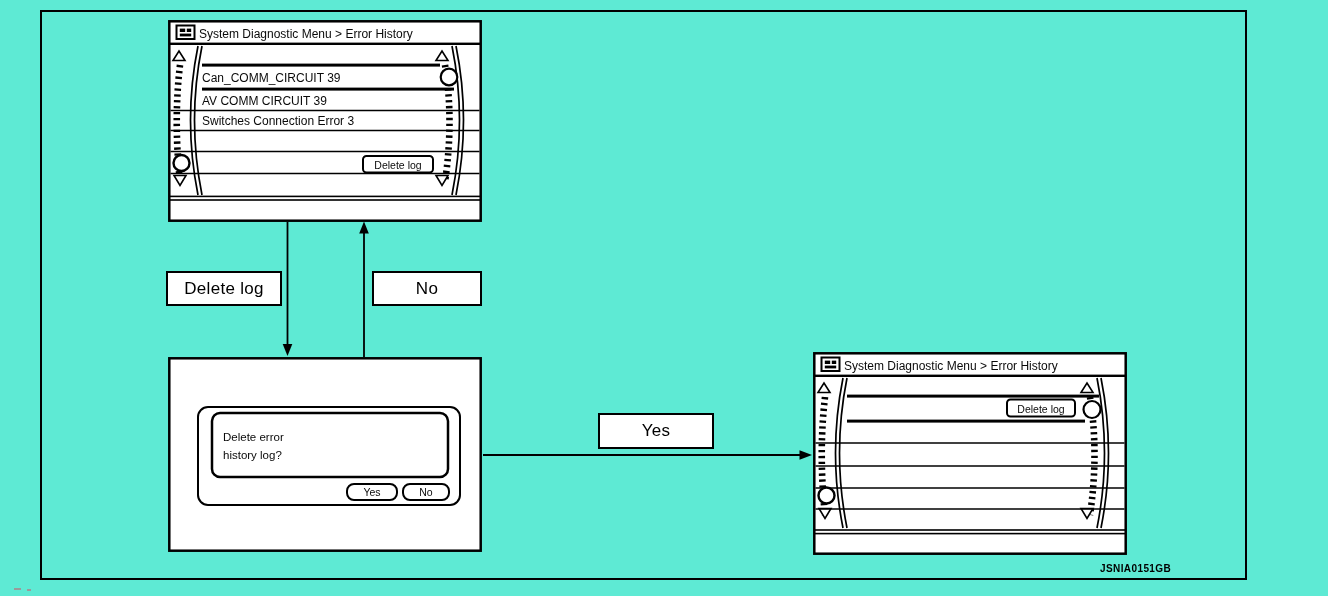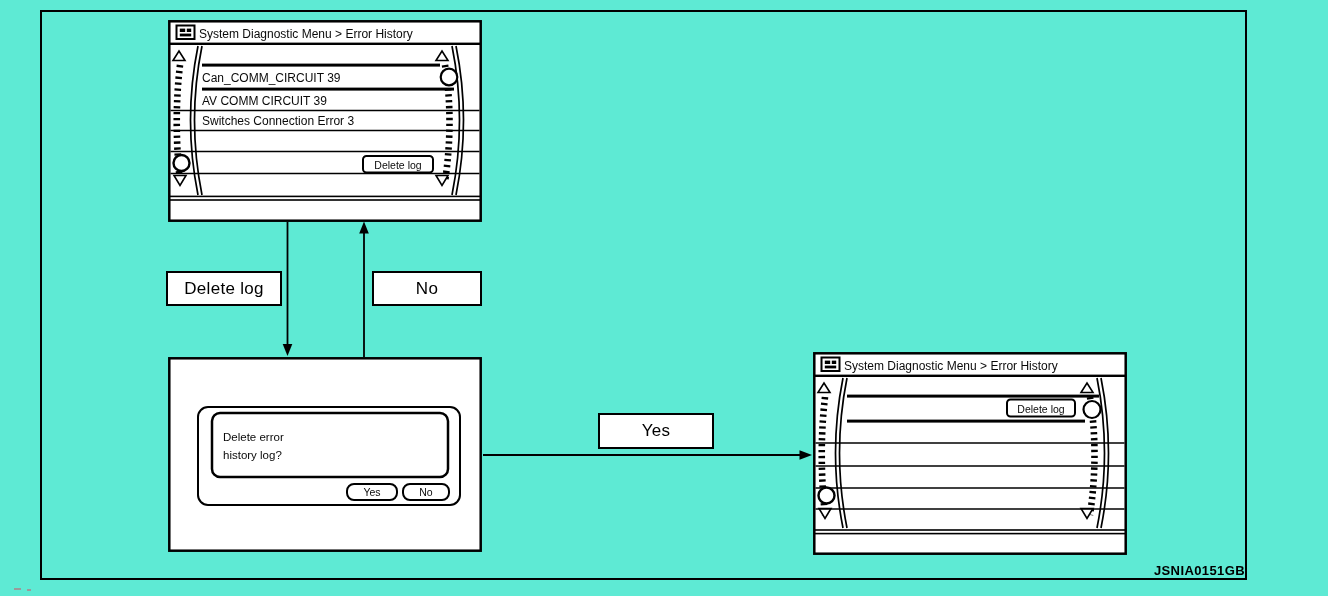--- a/index.html
+++ b/index.html
@@ -13,21 +13,21 @@
   svg path.ticks{stroke-width:6.6;stroke-dasharray:2.3 3.6;}
   svg line.thin{stroke:#000;stroke-width:1.4;}
   svg .tri{fill:#ffffff;stroke:#000;stroke-width:1.6;}
   svg text{fill:#0a0a0a;font-family:"Liberation Sans", sans-serif;}
   .t12{font-size:12px;}
   .t11{font-size:11.5px;}
   .t10{font-size:10.5px;}
   .mid{text-anchor:middle;}
   .flowlabel{display:flex;align-items:center;justify-content:center;
              border:2px solid #000;background:#fff;font-size:17px;letter-spacing:.3px;}
-  .figcode{font-size:13px;font-weight:bold;letter-spacing:.4px;text-align:right;}
+  .figcode{font-size:10px;font-weight:bold;letter-spacing:.4px;text-align:left;}
   .dot{background:#9a9a9a;}
   .arrowsvg{pointer-events:none;}
 </style>
 </head>
 <body>
 
 <div id="canvas">
 
   <div class="abs frame" style="left:40px;top:10px;width:1203px;height:566px;"></div>
 

